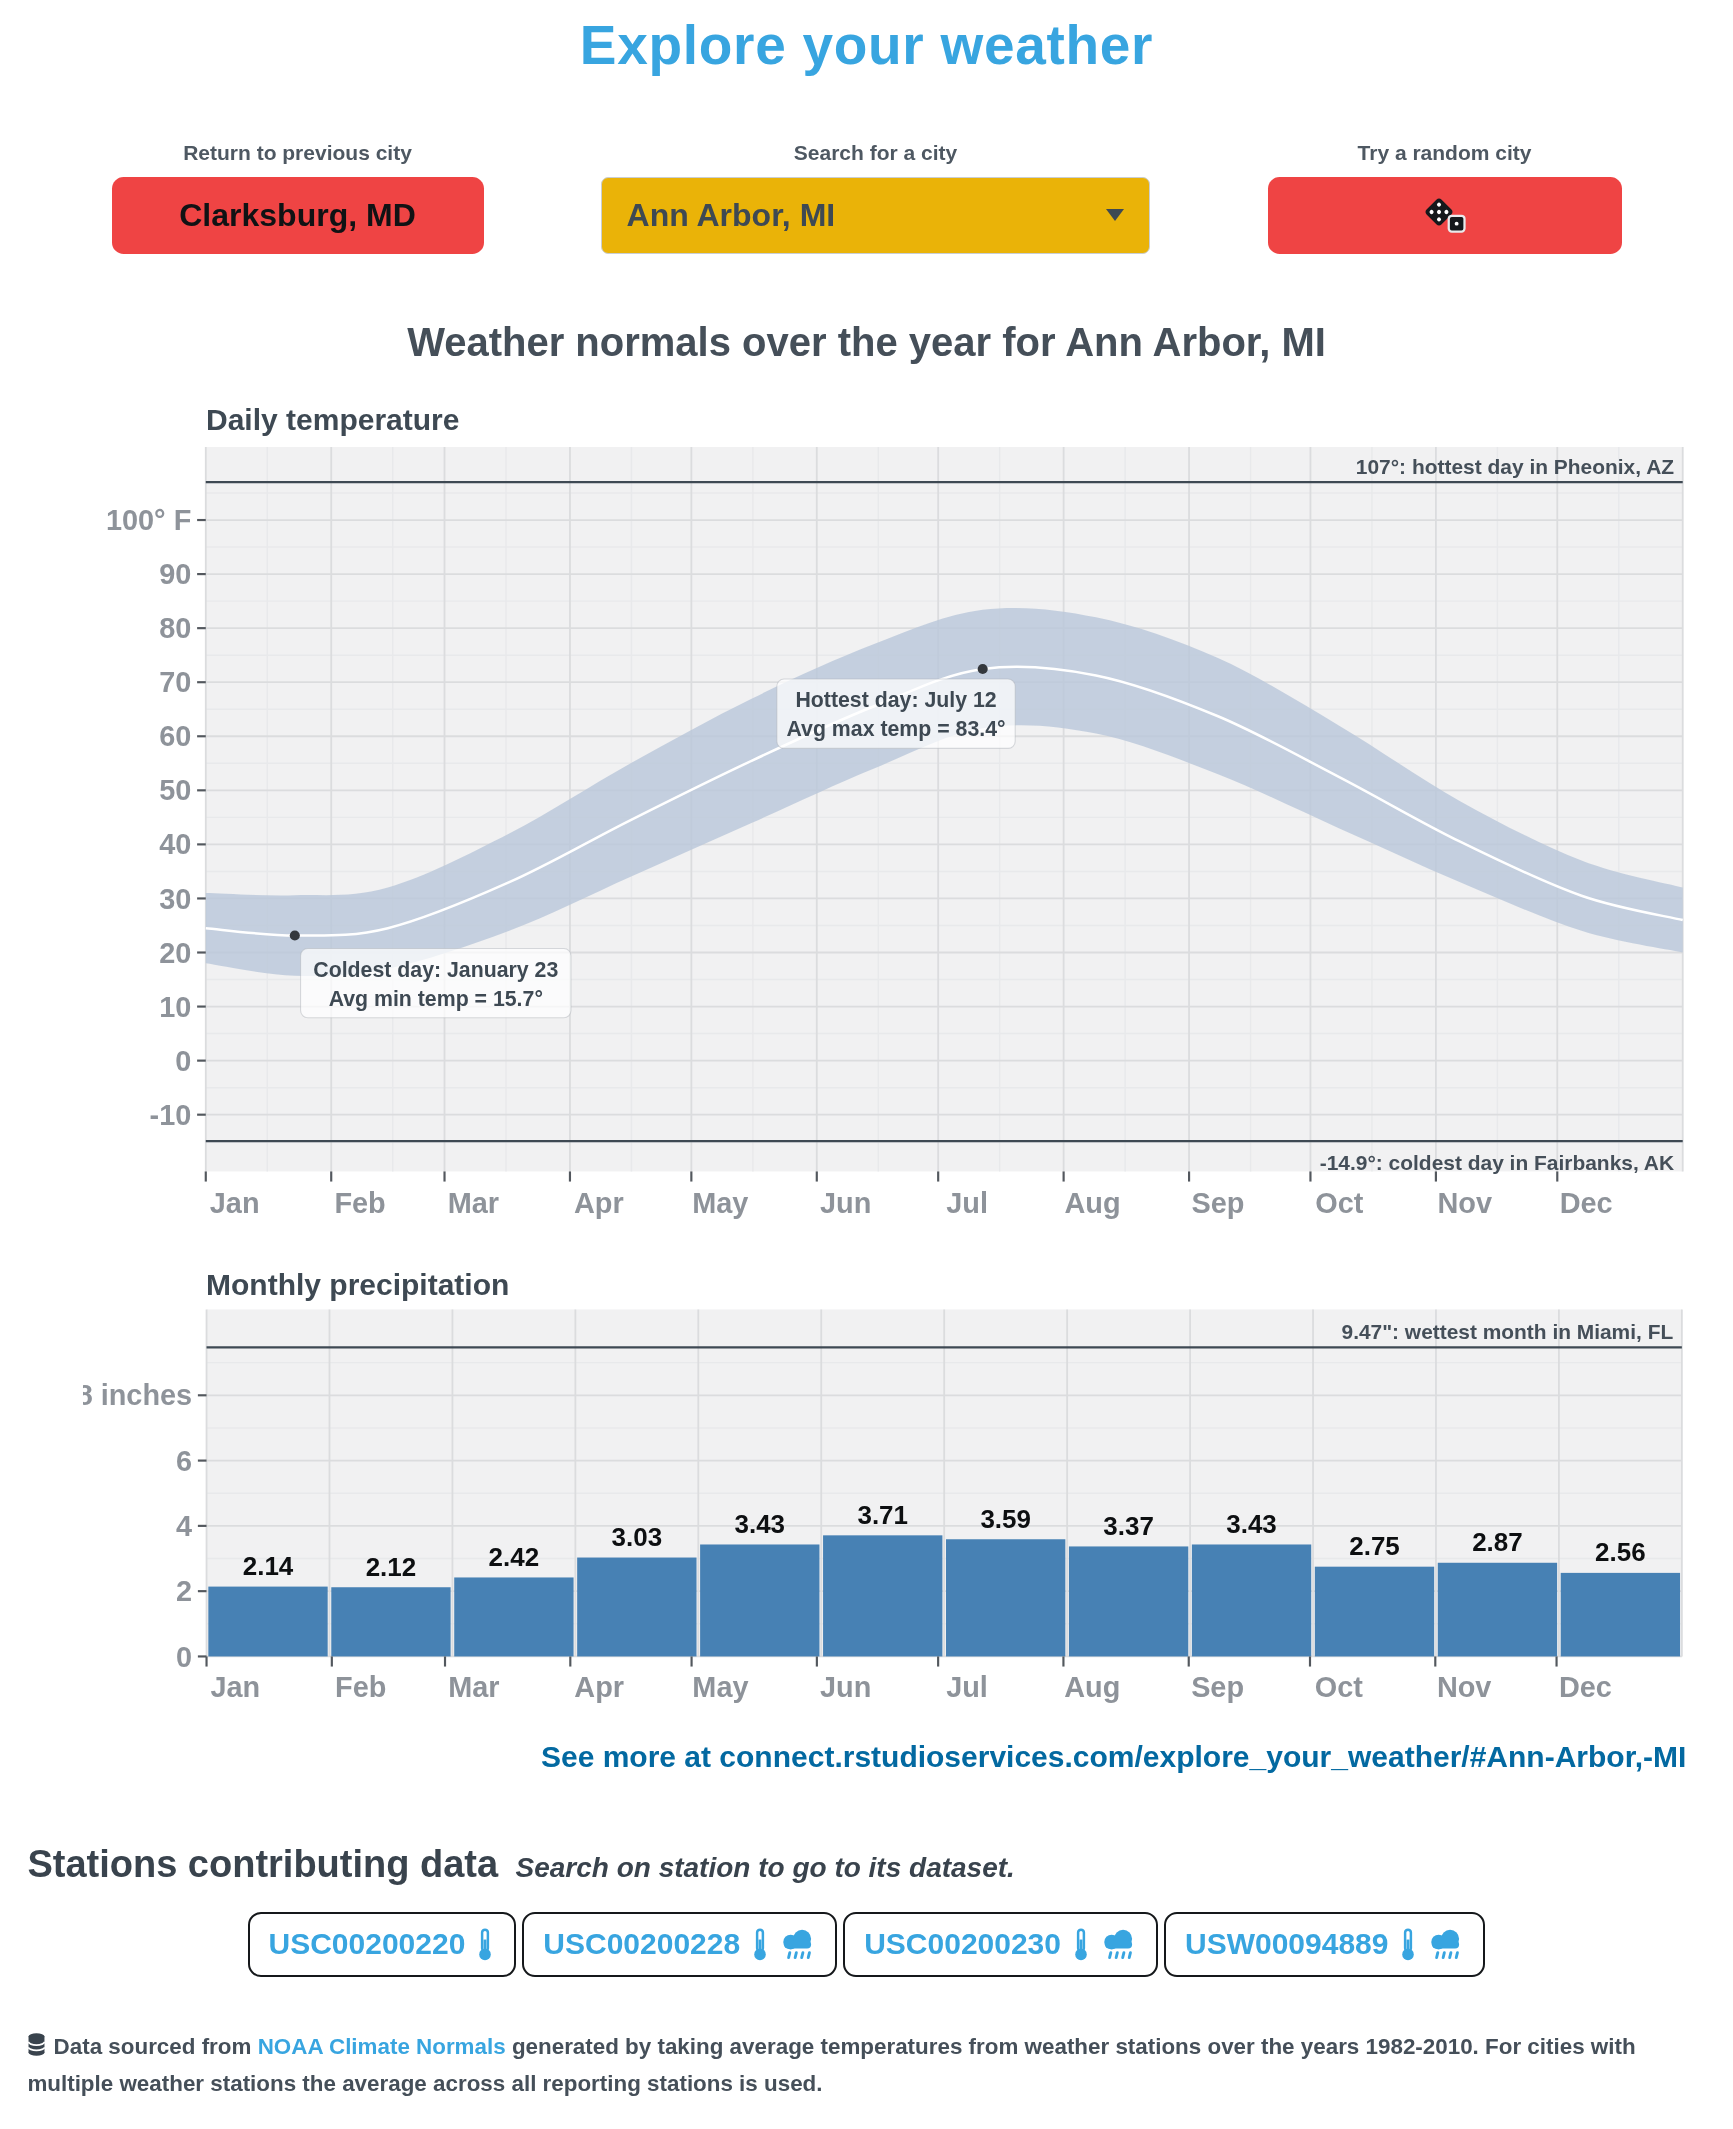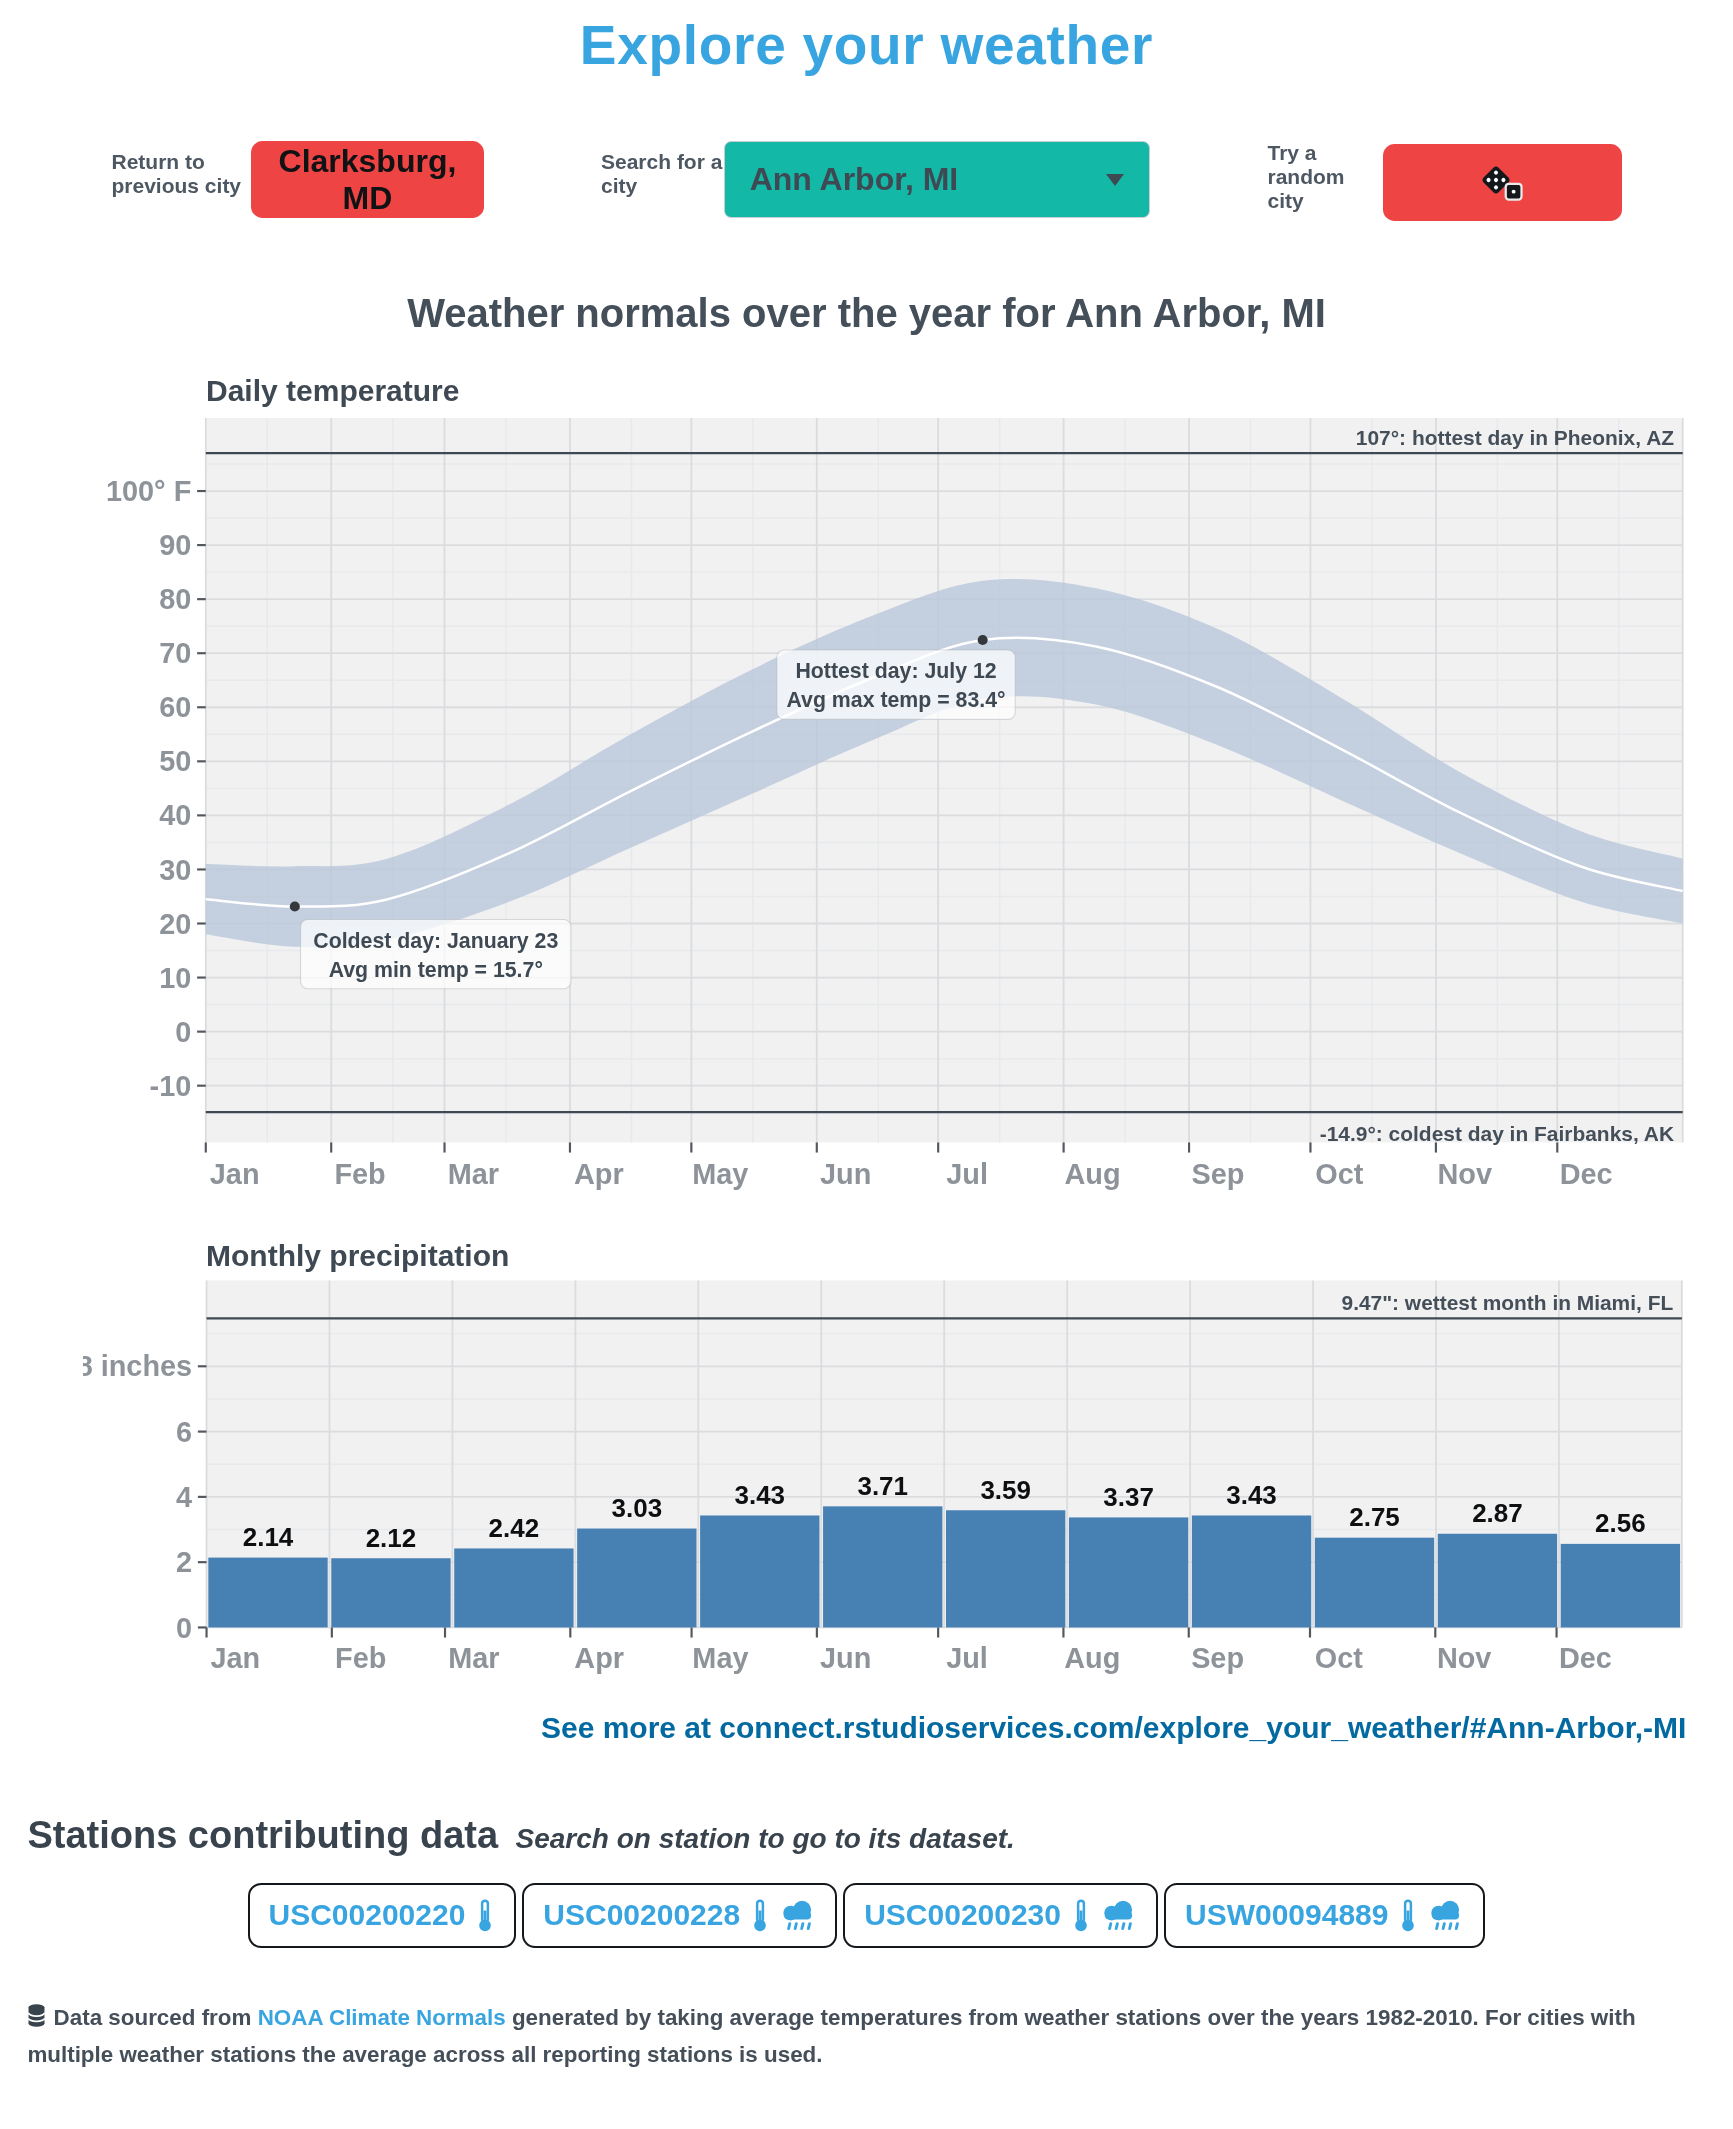--- a/index.html
+++ b/index.html
@@ -7,32 +7,32 @@
     width:1733px;height:2129px;overflow:hidden;position:relative;
     font-family:"Liberation Sans","DejaVu Sans",sans-serif;
     font-weight:bold;color:#3E4953;
   }
   .page-title{
     margin:13px 0 0 0;text-align:center;font-size:55px;letter-spacing:0.7px;color:#38A5E0;
   }
   .controls{
     width:1510px;margin:64px auto 0 auto;display:flex;justify-content:space-between;align-items:flex-start;
   }
-  .control{display:flex;flex-direction:row;align-items:center;}
+  .control{display:flex;flex-direction:column;align-items:center;}
   .control-label{font-size:21px;color:#4E5862;margin-bottom:11.6px;}
   .ctl-prev{width:372px;}
   .ctl-search{width:549px;}
   .ctl-random{width:354px;}
   .btn{
     width:100%;height:77px;border:none;border-radius:11.6px;background:#ef4444;
     font-family:inherit;font-weight:bold;font-size:32px;color:#101214;cursor:pointer;
     display:flex;align-items:center;justify-content:center;
   }
   .selectbox{
-    width:100%;height:77px;background:#14b8a6;border:1.4px solid #C9CED4;border-radius:7.2px;
+    width:100%;height:77px;background:#eab308;border:1.4px solid #C9CED4;border-radius:7.2px;
     display:flex;align-items:center;box-sizing:border-box;padding:0 24.6px;cursor:pointer;
   }
   .selectbox .sel-value{font-size:32px;color:#3E4953;flex:1;text-align:left;}
   .caret{width:0;height:0;border-left:9.4px solid transparent;border-right:9.4px solid transparent;border-top:12.3px solid #3E4953;}
   .charts-heading{margin:66px 0 0 0;text-align:center;font-size:40px;color:#454F59;}
   .chart-title{margin:38px 0 5.8px 206px;font-size:30px;color:#3E4953;}
   .chart-svg{display:block;margin-left:83px;}
   .see-more{width:1625px;margin:27.4px 0 0 83px;text-align:right;padding-right:21.7px;box-sizing:border-box;font-size:30px;color:#0369a1;}
   .stations{margin:69px 0 0 0;}
   .stations-head{margin:0 0 0 27.4px;font-size:38px;color:#39434D;display:flex;align-items:baseline;}

